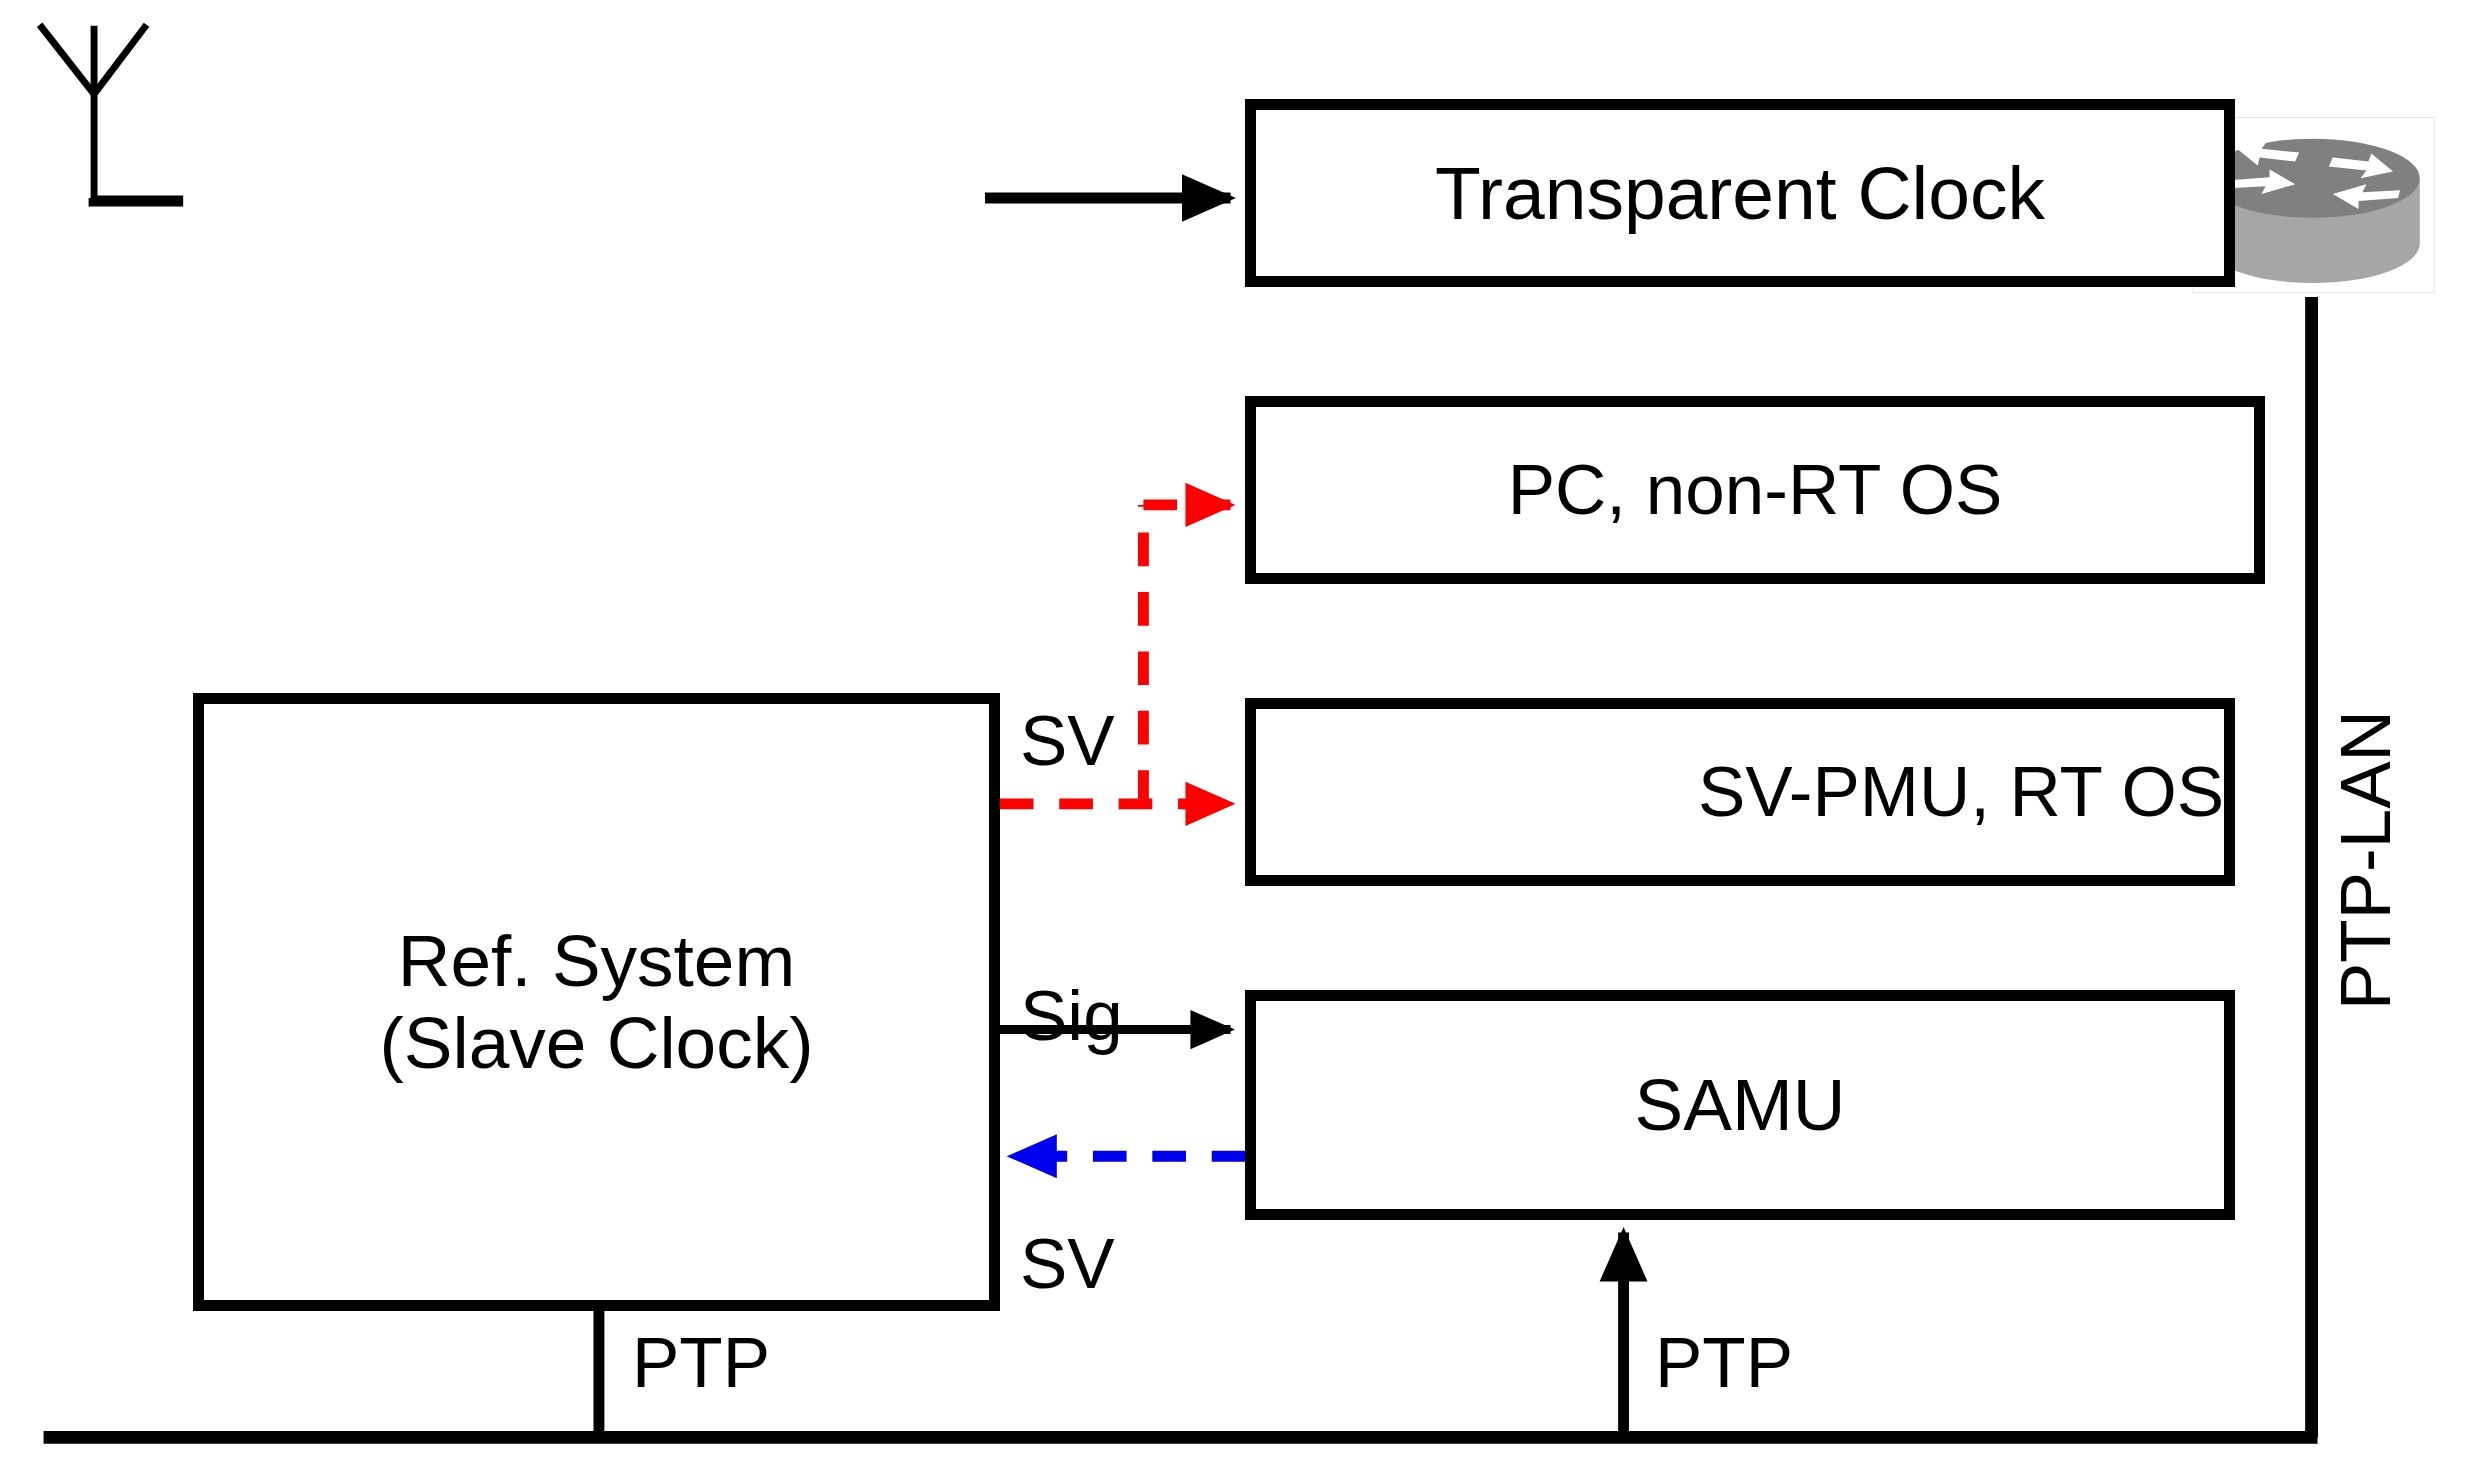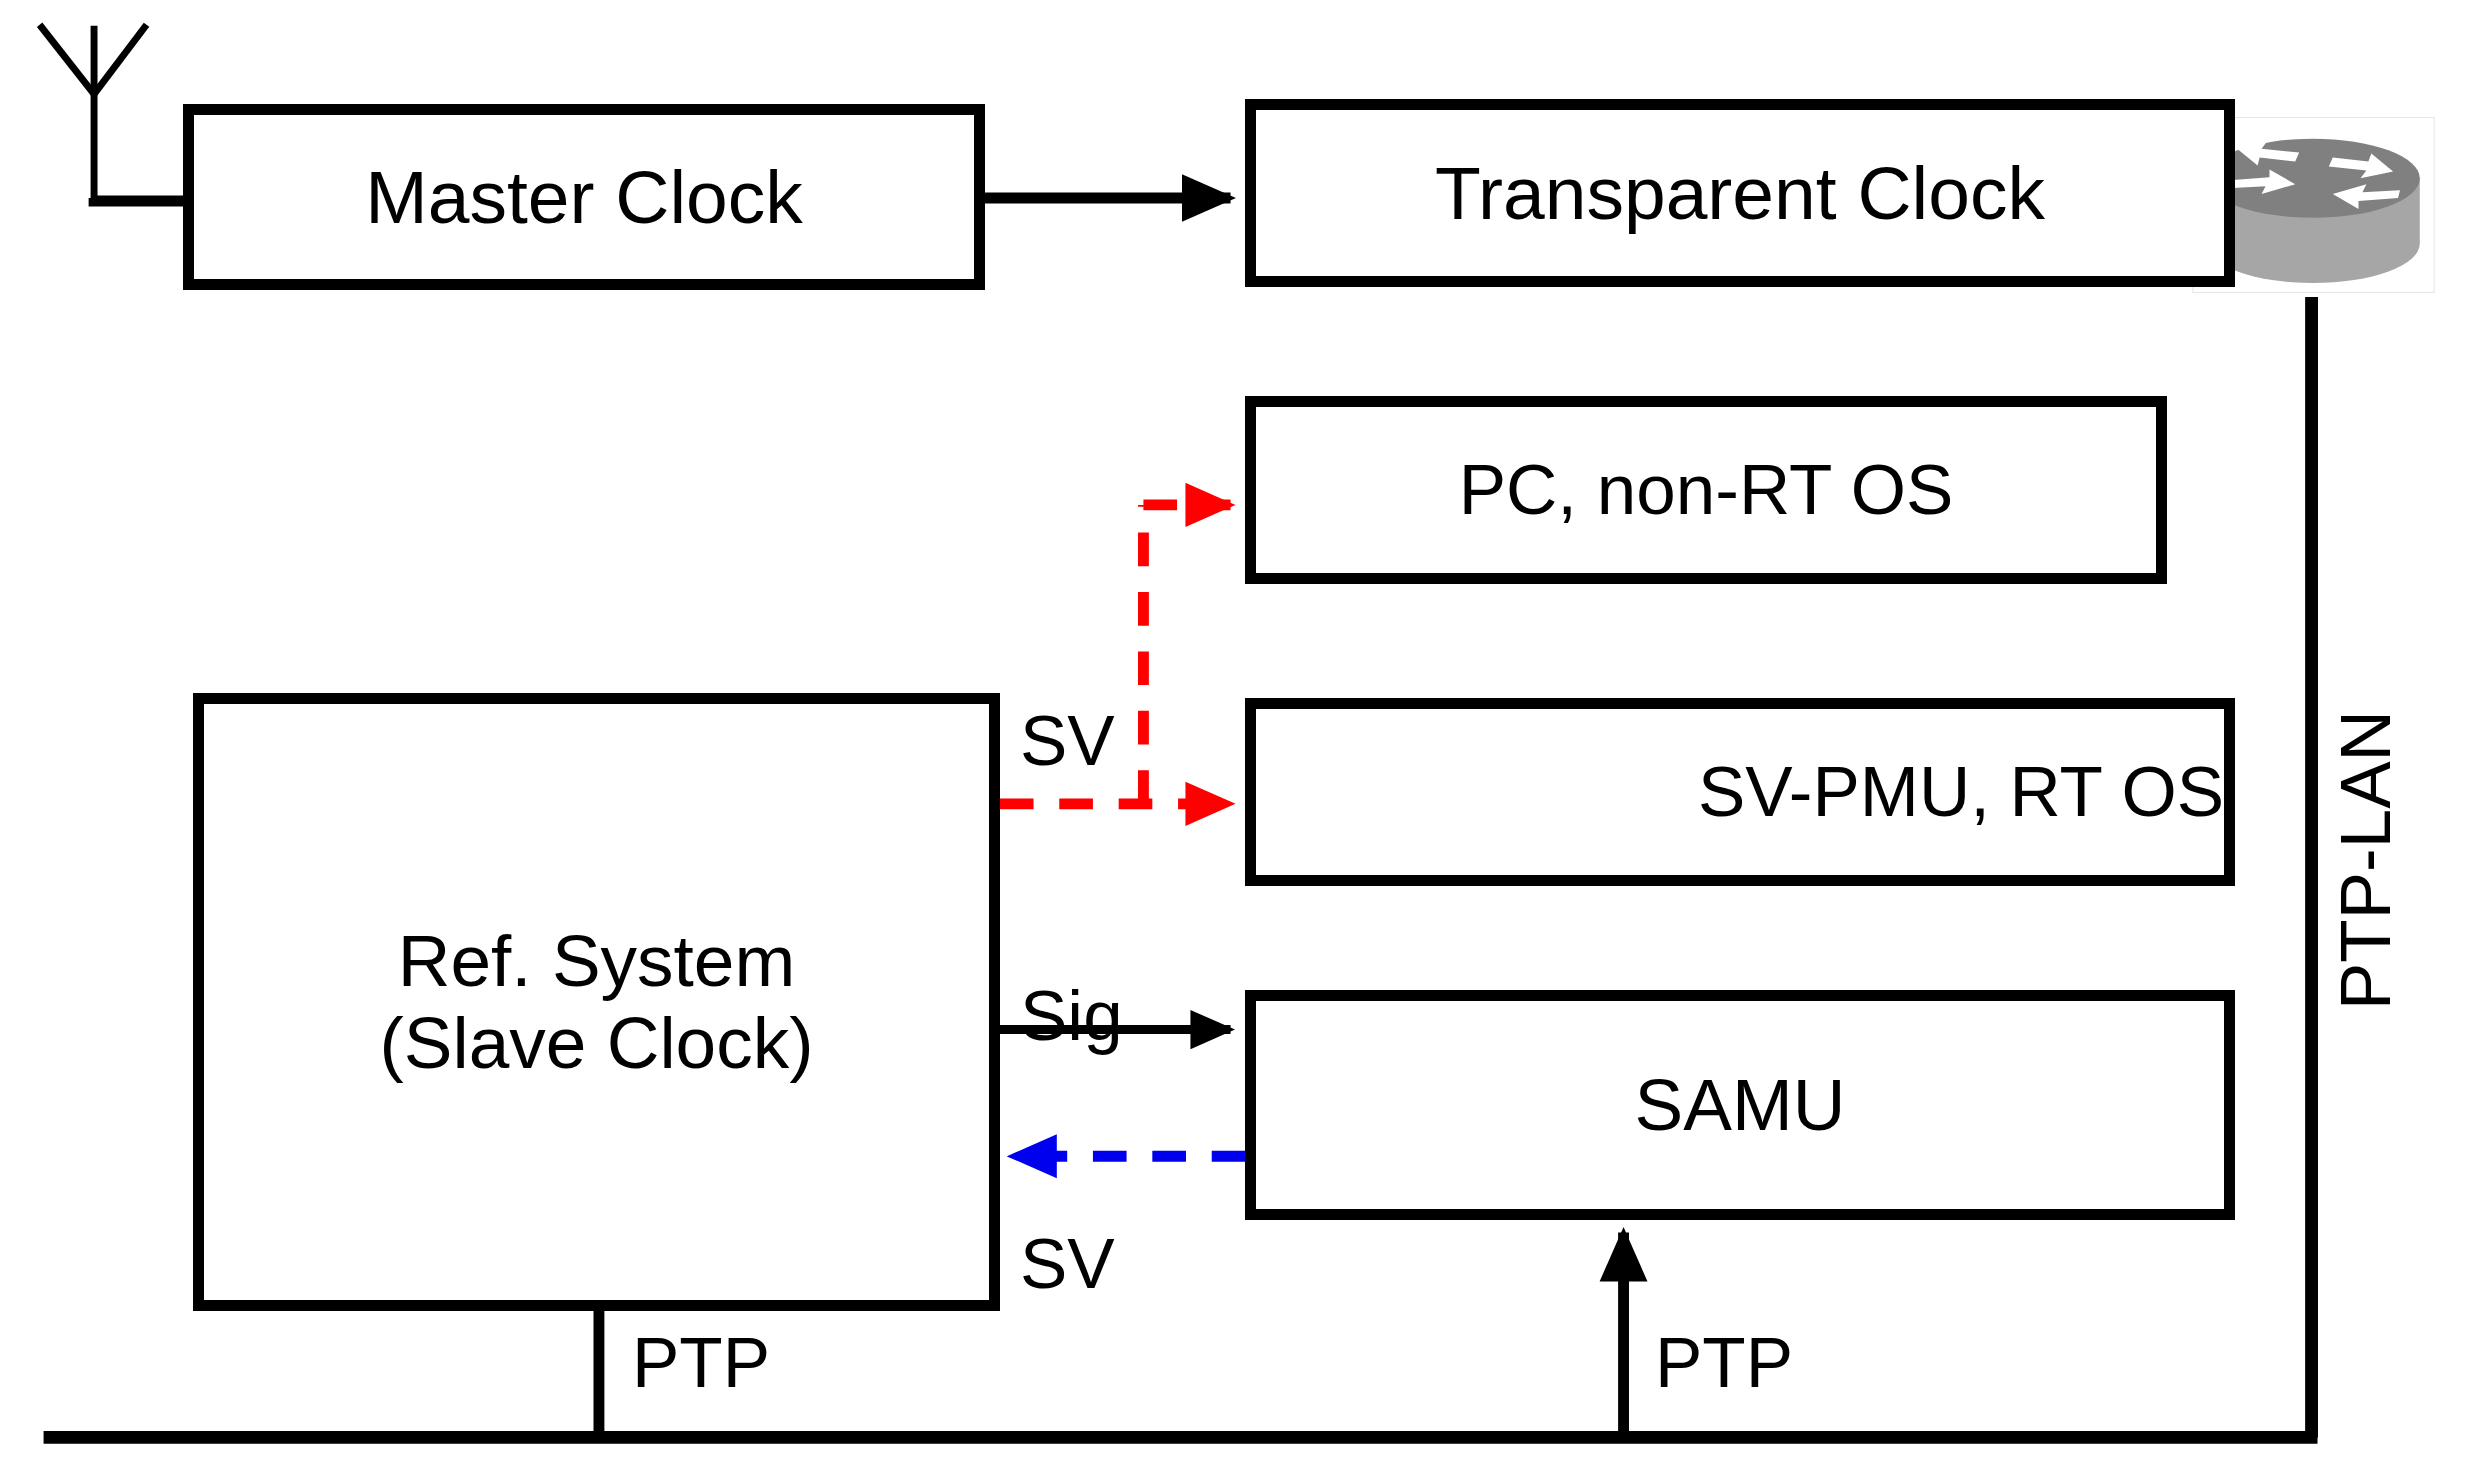--- a/index.html
+++ b/index.html
@@ -39,21 +39,21 @@
     color: #000000;
     font-family: "Liberation Sans", sans-serif;
     font-weight: 400;
   }
   .block-label {
     display: block;
     white-space: pre-line;
   }
   #block-master-clock  { left: 183px;  top: 104px;  width: 802px;  height: 186px; font-size: 75px; }
   #block-transparent-clock { left: 1245px; top: 99px; width: 990px; height: 188px; font-size: 75px; }
-  #block-pc-nonrt      { left: 1245px; top: 396px;  width: 922px; height: 188px; font-size: 71px; align-items: center; }
+  #block-pc-nonrt      { left: 1245px; top: 396px;  width: 1020px; height: 188px; font-size: 71px; align-items: center; }
   #block-sv-pmu        { left: 1245px; top: 698px;  width: 990px; height: 188px; font-size: 71px; justify-content: flex-end; }
   #block-samu          { left: 1245px; top: 990px; width: 990px; height: 230px; font-size: 73px; }
   #block-ref-system    { left: 193px;  top: 693px;  width: 807px;  height: 618px; font-size: 73px; }
 
   
   .edge-label {
     position: absolute;
     color: #000000;
     font-family: "Liberation Sans", sans-serif;
     font-size: 71px;
@@ -139,23 +139,20 @@
 
       <g fill="#ffffff">
         <path d="M 108 36 L 70 32 L 76 24 L 44 31 L 66 49 L 68 41 L 104 45 Z"></path>
         <path d="M 36 72 L 74 70 L 70 78 L 104 68 L 78 53 L 78 61 L 38 64 Z"></path>
         <path d="M 138 50 L 176 54 L 170 62 L 203 55 L 181 37 L 178 45 L 142 41 Z"></path>
         <path d="M 210 74 L 172 76 L 176 68 L 142 78 L 168 93 L 168 85 L 208 82 Z"></path>
       </g>
     </svg>
   </div>
 
-  <div class="block" id="block-master-clock">
-    <span class="block-label">Master Clock</span>
-  </div>
 
   <div class="block" id="block-transparent-clock">
     <span class="block-label">Transparent Clock</span>
   </div>
 
   <div class="block" id="block-pc-nonrt">
     <span class="block-label">PC, non-RT OS</span>
   </div>
 
   <div class="block" id="block-sv-pmu">

